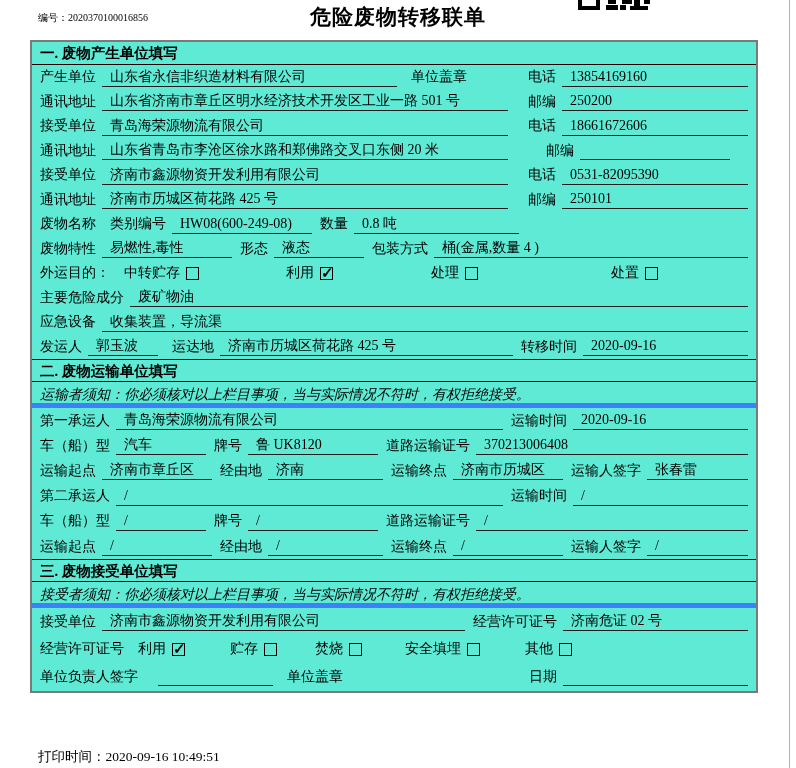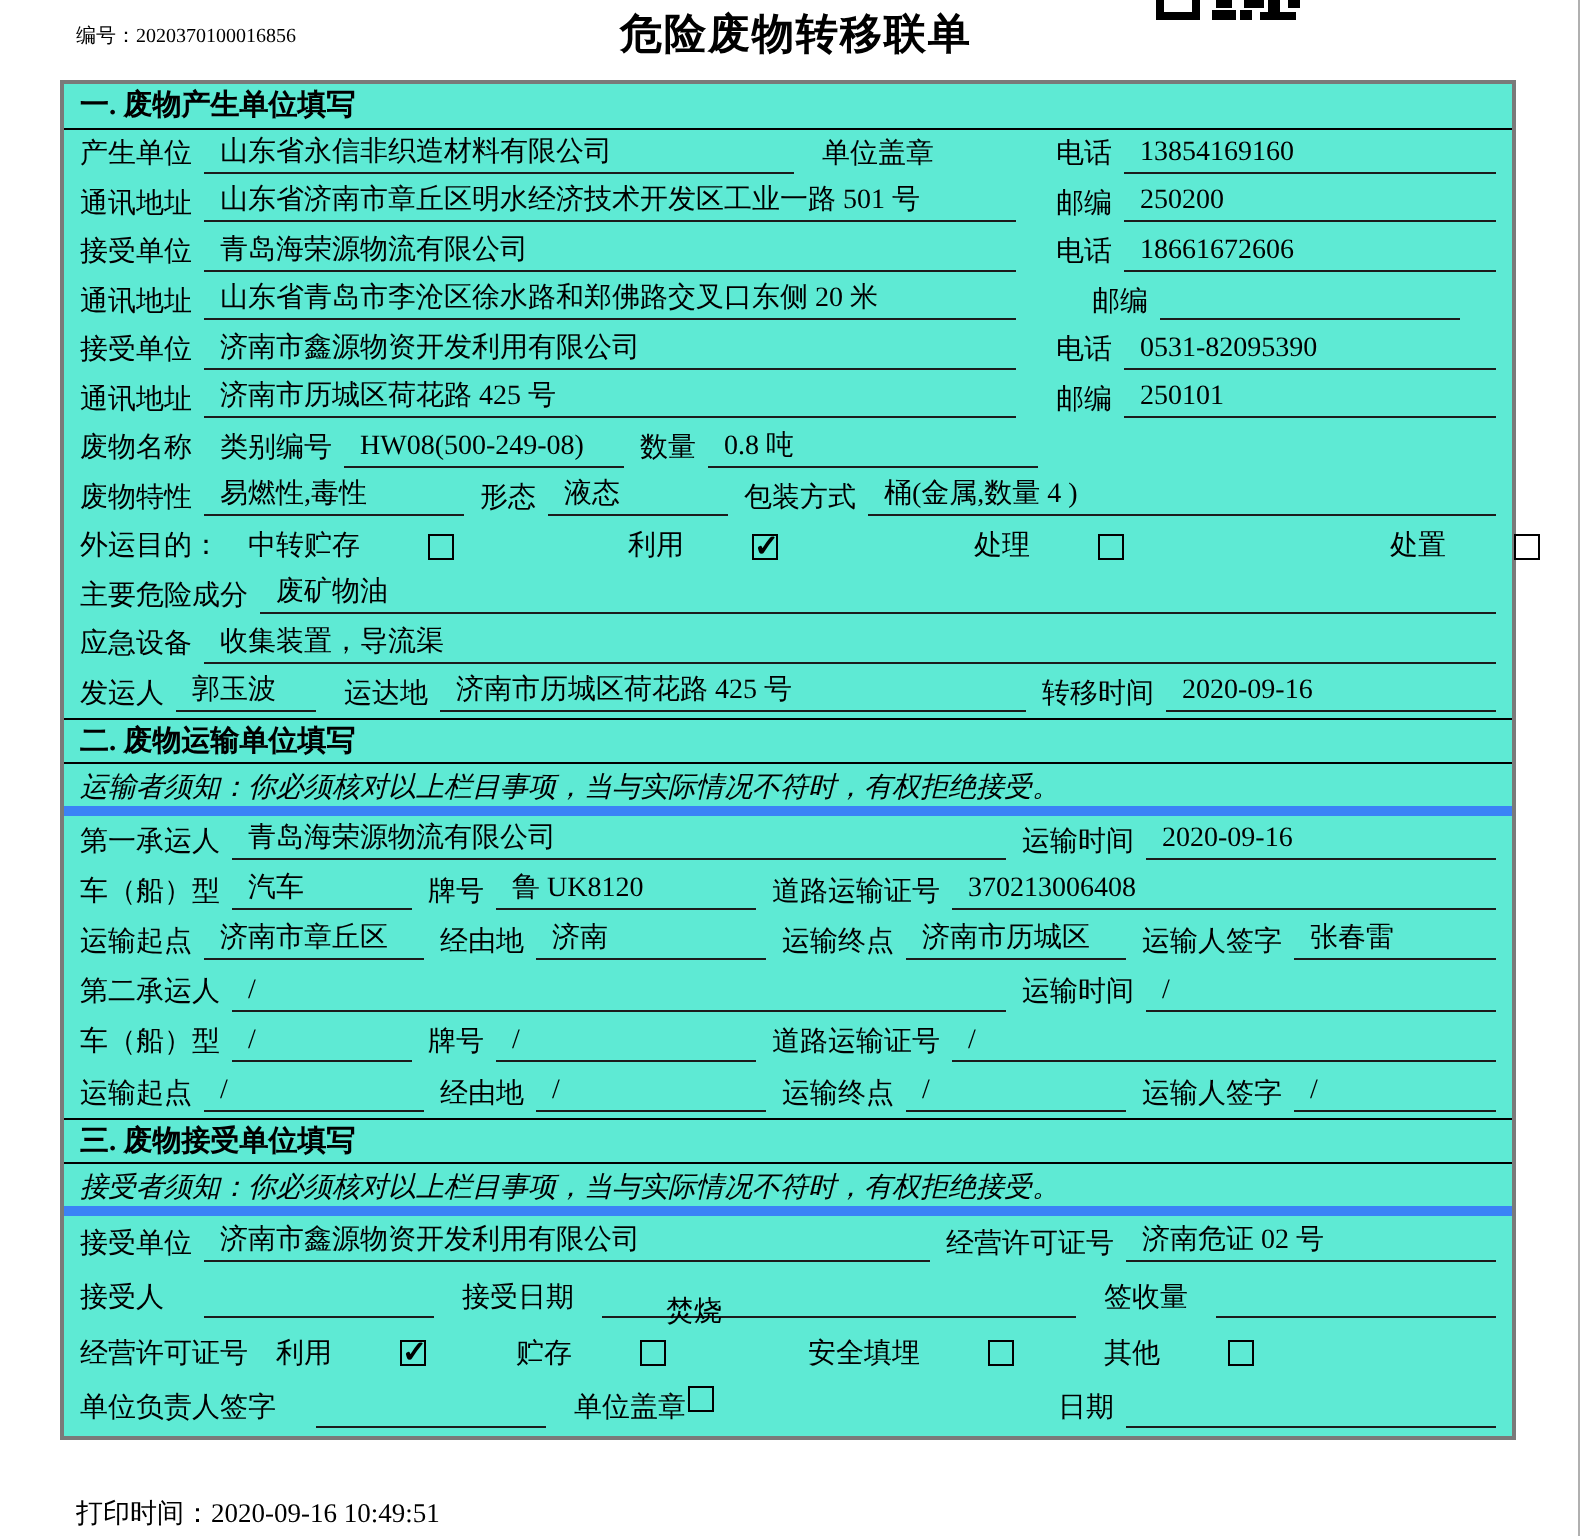--- a/index.html
+++ b/index.html
@@ -20,28 +20,28 @@
   .s3r{height:27.5px;}
   .l{margin-right:6px;flex:none;}
   .u{border-bottom:1px solid #1c1c1c;padding:0 4px 0 8px;min-width:40px;box-sizing:border-box;
      height:19px;line-height:18px;overflow:hidden;flex:none;}
   .f{flex:1;}
   .sp{flex:1;}
   .rg{display:flex;width:220px;flex:none;margin-left:20px;align-items:center;justify-content:center;}
   .cb{display:inline-block;width:13px;height:13px;border:1px solid #000;margin-left:6px;
       position:relative;flex:none;box-sizing:border-box;}
   .cb.checked::after{content:"\2713";position:absolute;left:0px;top:-4px;font-size:15px;font-weight:bold;}
-  .opt{display:flex;align-items:center;flex:none;gap:28px;}
+  .opt{display:flex;align-items:center;flex:none;}
   .footer{position:absolute;left:38px;top:748px;font-size:13.5px;white-space:nowrap;}
   .edge{position:absolute;top:0;right:6px;width:1px;height:768px;background:#b0b0b0;}
   .w70{width:70px;} .w90{width:90px;} .w110{width:110px;} .w115{width:115px;} .w130{width:130px;}
   .w140{width:140px;} .w150{width:150px;} .w165{width:165px;} .w175{width:175px;} .w185{width:185px;}
   .w295{width:295px;}
   .ml14{margin-left:14px;} .ml8{margin-left:8px;} .ml87{margin-left:87px;} .ml98{margin-left:98px;}
-  .ml133{margin-left:133px;} .ml45{margin-left:45px;} .ml38{flex-direction:column;} .ml43{margin-left:43px;}
+  .ml133{margin-left:133px;} .ml45{margin-left:45px;} .ml38{margin-left:38px;} .ml43{margin-left:43px;}
 </style>
 </head>
 <body>
 
 <div class="page">
 
   <div class="serial"><span>编号：</span><span>2020370100016856</span></div>
 
   <div class="title">危险废物转移联单</div>
 
@@ -116,21 +116,21 @@
       <span class="u f">济南市历城区荷花路 425 号</span>
       <span class="rg">
           <span class="l">邮编</span>
         <span class="u f">250101</span>
         </span>
     </div>
 
     <div class="r">
       <span class="l">废物名称</span>
       <span class="l ml8">类别编号</span>
-      <span class="u w140">HW08(500-249-08)</span>
+      <span class="u w140">HW08(600-249-08)</span>
       <span class="l ml8">数量</span>
       <span class="u w165">0.8 吨</span>
     </div>
 
     <div class="r">
       <span class="l">废物特性</span>
       <span class="u w130">易燃性,毒性</span>
       <span class="l ml8">形态</span>
       <span class="u w90">液态</span>
       <span class="l ml8">包装方式</span>
@@ -237,28 +237,20 @@
     <div class="sec mid">三. 废物接受单位填写</div>
     <div class="note">接受者须知：你必须核对以上栏目事项，当与实际情况不符时，有权拒绝接受。</div>
 
     <div class="r s3r">
       <span class="l">接受单位</span>
       <span class="u f">济南市鑫源物资开发利用有限公司</span>
       <span class="l ml8">经营许可证号</span>
       <span class="u w185">济南危证 02 号</span>
     </div>
 
-    <div class="r s3r">
-      <span class="l">接受人</span>
-      <span class="u w115 ml14"></span>
-      <span class="l ml14">接受日期</span>
-      <span class="u f ml8"></span>
-      <span class="l ml14">签收量</span>
-      <span class="u w140 ml8"></span>
-    </div>
 
     <div class="r s3r">
       <span class="l">经营许可证号</span>
       <span class="opt ml8">
           <span>利用</span>
           <span class="cb checked"></span>
         </span>
       <span class="opt ml45">
           <span>贮存</span>
           <span class="cb"></span>

